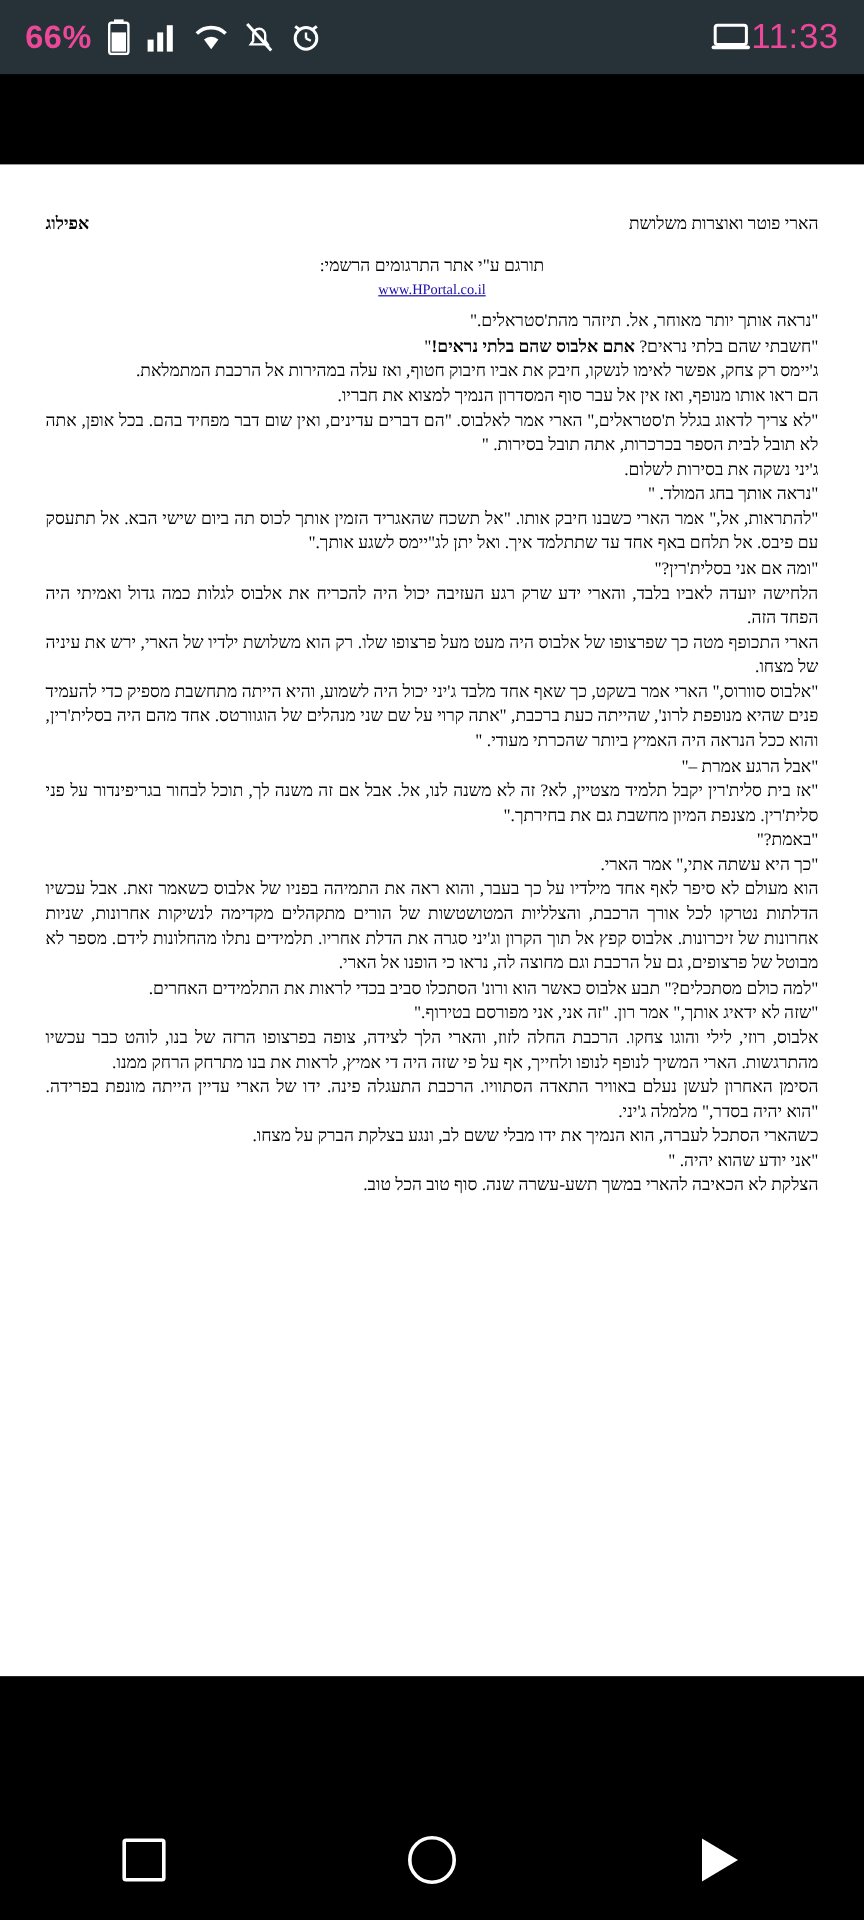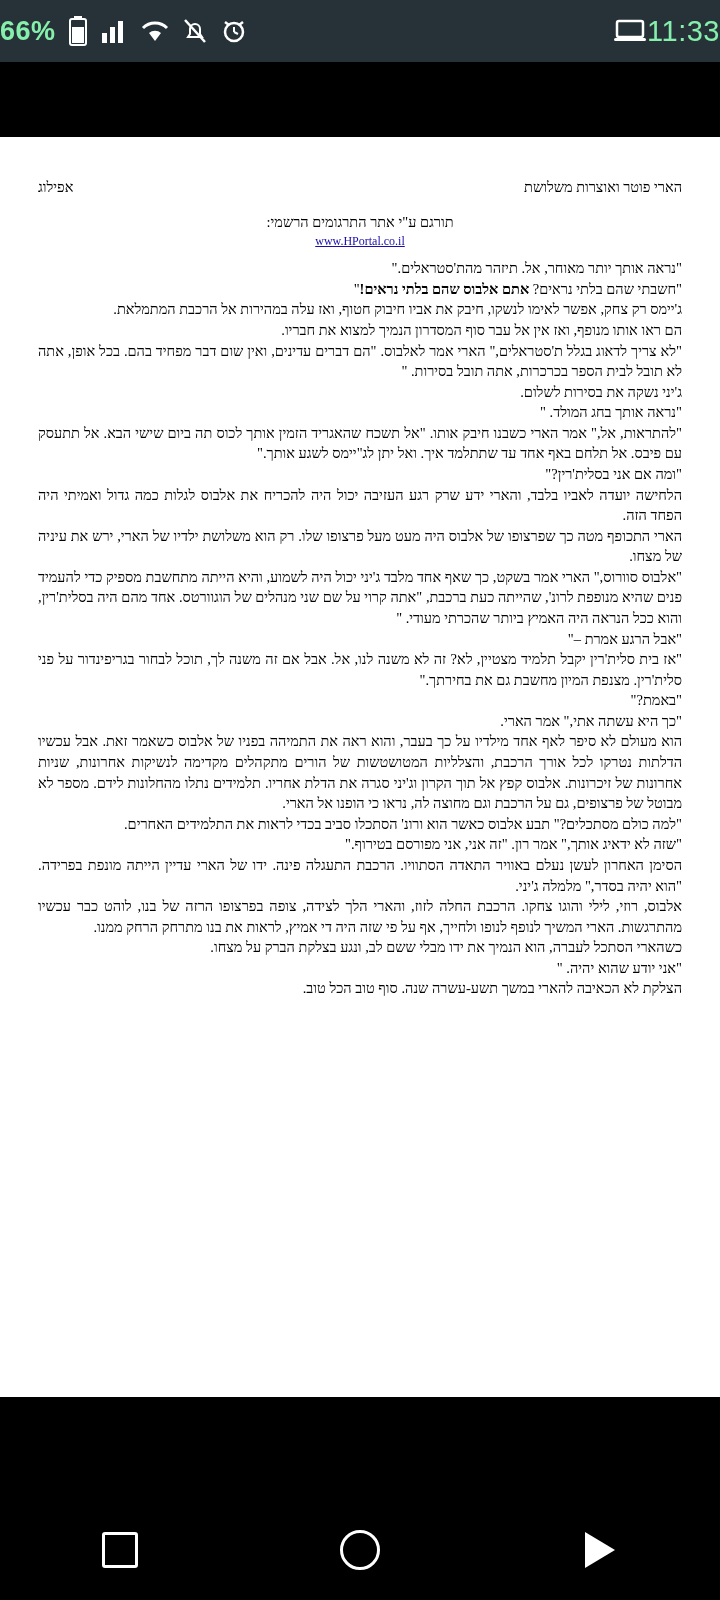--- a/index.html
+++ b/index.html
@@ -21,24 +21,24 @@
     overflow: hidden;
   }
 
   
   .status-bar {
     position: absolute;
     top: 0; left: 0;
     width: 720px;
     height: 62px;
     background: #263238;
-    color: #86efac;
-    display: flex;
-    align-items: center;
-    padding: 0 0;
+    color: #ec4899;
+    display: flex;
+    align-items: center;
+    padding: 0 21px;
     box-sizing: border-box;
   }
   .status-left {
     display: flex;
     align-items: center;
     gap: 12px;
     flex: 1;
   }
   .status-right {
     display: flex;
@@ -89,21 +89,21 @@
     overflow: hidden;
   }
   .hdr-row {
     display: flex;
     justify-content: space-between;
     align-items: baseline;
     font-size: 14.5px;
     margin-bottom: 14px;
   }
   .hdr-left { text-align: right; }
-  .hdr-right { text-align: left; }
+  .hdr-right { text-align: left; font-weight: bold; }
 
   .translator {
     text-align: center;
     font-size: 14.5px;
     margin: 0 0 1px 0;
   }
   .translator-link {
     display: block;
     text-align: center;
     color: #1a0dab;
@@ -240,22 +240,22 @@
         <p class="para">הלחישה יועדה לאביו בלבד, והארי ידע שרק רגע העזיבה יכול היה להכריח את אלבוס לגלות כמה גדול ואמיתי היה הפחד הזה.</p>
         <p class="para">הארי התכופף מטה כך שפרצופו של אלבוס היה מעט מעל פרצופו שלו. רק הוא משלושת ילדיו של הארי, ירש את עיניה של מצחו.</p>
         <p class="para">"אלבוס סוורוס," הארי אמר בשקט, כך שאף אחד מלבד ג'יני יכול היה לשמוע, והיא הייתה מתחשבת מספיק כדי להעמיד פנים שהיא מנופפת לרונ', שהייתה כעת ברכבת, "אתה קרוי על שם שני מנהלים של הוגוורטס. אחד מהם היה בסלית'רין, והוא ככל הנראה היה האמיץ ביותר שהכרתי מעודי. "</p>
         <p class="para">"אבל הרגע אמרת –"</p>
         <p class="para">"אז בית סלית'רין יקבל תלמיד מצטיין, לא? זה לא משנה לנו, אל. אבל אם זה משנה לך, תוכל לבחור בגריפינדור על פני סלית'רין. מצנפת המיון מחשבת גם את בחירתך."</p>
         <p class="para">"באמת?"</p>
         <p class="para">"כך היא עשתה אתי," אמר הארי.</p>
         <p class="para">הוא מעולם לא סיפר לאף אחד מילדיו על כך בעבר, והוא ראה את התמיהה בפניו של אלבוס כשאמר זאת. אבל עכשיו הדלתות נטרקו לכל אורך הרכבת, והצלליות המטושטשות של הורים מתקהלים מקדימה לנשיקות אחרונות, שניות אחרונות של זיכרונות. אלבוס קפץ אל תוך הקרון וג'יני סגרה את הדלת אחריו. תלמידים נתלו מהחלונות לידם. מספר לא מבוטל של פרצופים, גם על הרכבת וגם מחוצה לה, נראו כי הופנו אל הארי.</p>
         <p class="para">"למה כולם מסתכלים?" תבע אלבוס כאשר הוא ורונ' הסתכלו סביב בכדי לראות את התלמידים האחרים.</p>
         <p class="para">"שזה לא ידאיג אותך," אמר רון. "זה אני, אני מפורסם בטירוף."</p>
+        <p class="para">אלבוס, רוזי, לילי והוגו צחקו. הרכבת החלה לזוז, והארי הלך לצידה, צופה בפרצופו הרזה של בנו, לוהט כבר עכשיו מהתרגשות. הארי המשיך לנופף לנופו ולחייך, אף על פי שזה היה די אמיץ, לראות את בנו מתרחק הרחק ממנו.</p>
         <p class="para">הסימן האחרון לעשן נעלם באוויר התאדה הסתוויו. הרכבת התעגלה פינה. ידו של הארי עדיין הייתה מונפת בפרידה. "הוא יהיה בסדר," מלמלה ג'יני.</p>
-        <p class="para">אלבוס, רוזי, לילי והוגו צחקו. הרכבת החלה לזוז, והארי הלך לצידה, צופה בפרצופו הרזה של בנו, לוהט כבר עכשיו מהתרגשות. הארי המשיך לנופף לנופו ולחייך, אף על פי שזה היה די אמיץ, לראות את בנו מתרחק הרחק ממנו.</p>
         <p class="para">כשהארי הסתכל לעברה, הוא הנמיך את ידו מבלי ששם לב, ונגע בצלקת הברק על מצחו.</p>
         <p class="para">"אני יודע שהוא יהיה. "</p>
         <p class="para">הצלקת לא הכאיבה להארי במשך תשע-עשרה שנה. סוף טוב הכל טוב.</p>
       </div>
   </div>
 
   <div class="bottom-gap"></div>
 
   <div class="nav-bar">
     <div class="nav-btn">

